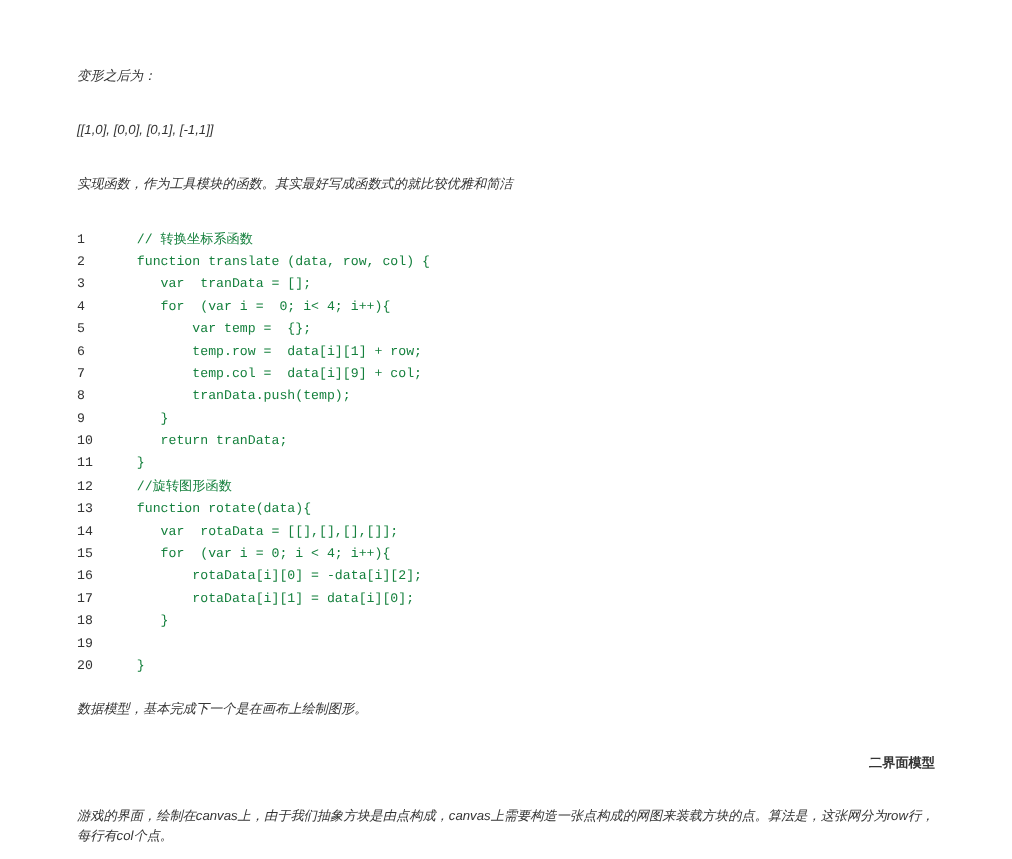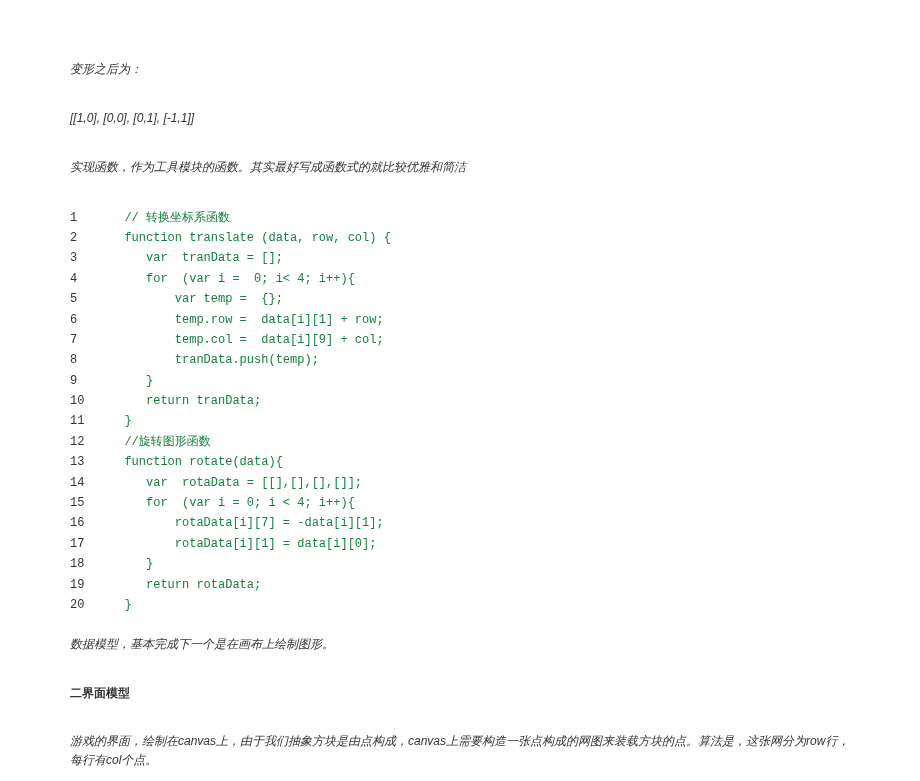--- a/index.html
+++ b/index.html
@@ -36,20 +36,21 @@
       flex-shrink: 0;
     }
     .code-content {
       white-space: pre;
       color: #15803d;
     }
     .section-title {
       font-weight: bold;
       margin-bottom: 30px;
       margin-top: 10px;
+      text-align: right;
     }
   </style>
 </head>
 <body>
 
 <div class="paragraph">变形之后为：</div>
 
 <div class="paragraph">[[1,0], [0,0], [0,1], [-1,1]]</div>
 
 <div class="paragraph">实现函数，作为工具模块的函数。其实最好写成函数式的就比较优雅和简洁</div>
@@ -110,33 +111,32 @@
     <div class="code-line">
       <span class="line-number">14</span>
       <span class="code-content">     var  rotaData = [[],[],[],[]];</span>
     </div>
     <div class="code-line">
       <span class="line-number">15</span>
       <span class="code-content">     for  (var i = 0; i &lt; 4; i++){</span>
     </div>
     <div class="code-line">
       <span class="line-number">16</span>
-      <span class="code-content">         rotaData[i][7] = -data[i][1];</span>
+      <span class="code-content">         rotaData[i][0] = -data[i][2];</span>
     </div>
     <div class="code-line">
       <span class="line-number">17</span>
       <span class="code-content">         rotaData[i][1] = data[i][0];</span>
     </div>
     <div class="code-line">
       <span class="line-number">18</span>
       <span class="code-content">     }</span>
     </div>
     <div class="code-line">
       <span class="line-number">19</span>
-      <span class="code-content">     return rotaData;</span>
     </div>
     <div class="code-line">
       <span class="line-number">20</span>
       <span class="code-content">  }</span>
     </div>
   </div>
 
 <div class="paragraph">数据模型，基本完成下一个是在画布上绘制图形。</div>
 
 <div class="section-title">二界面模型</div>

